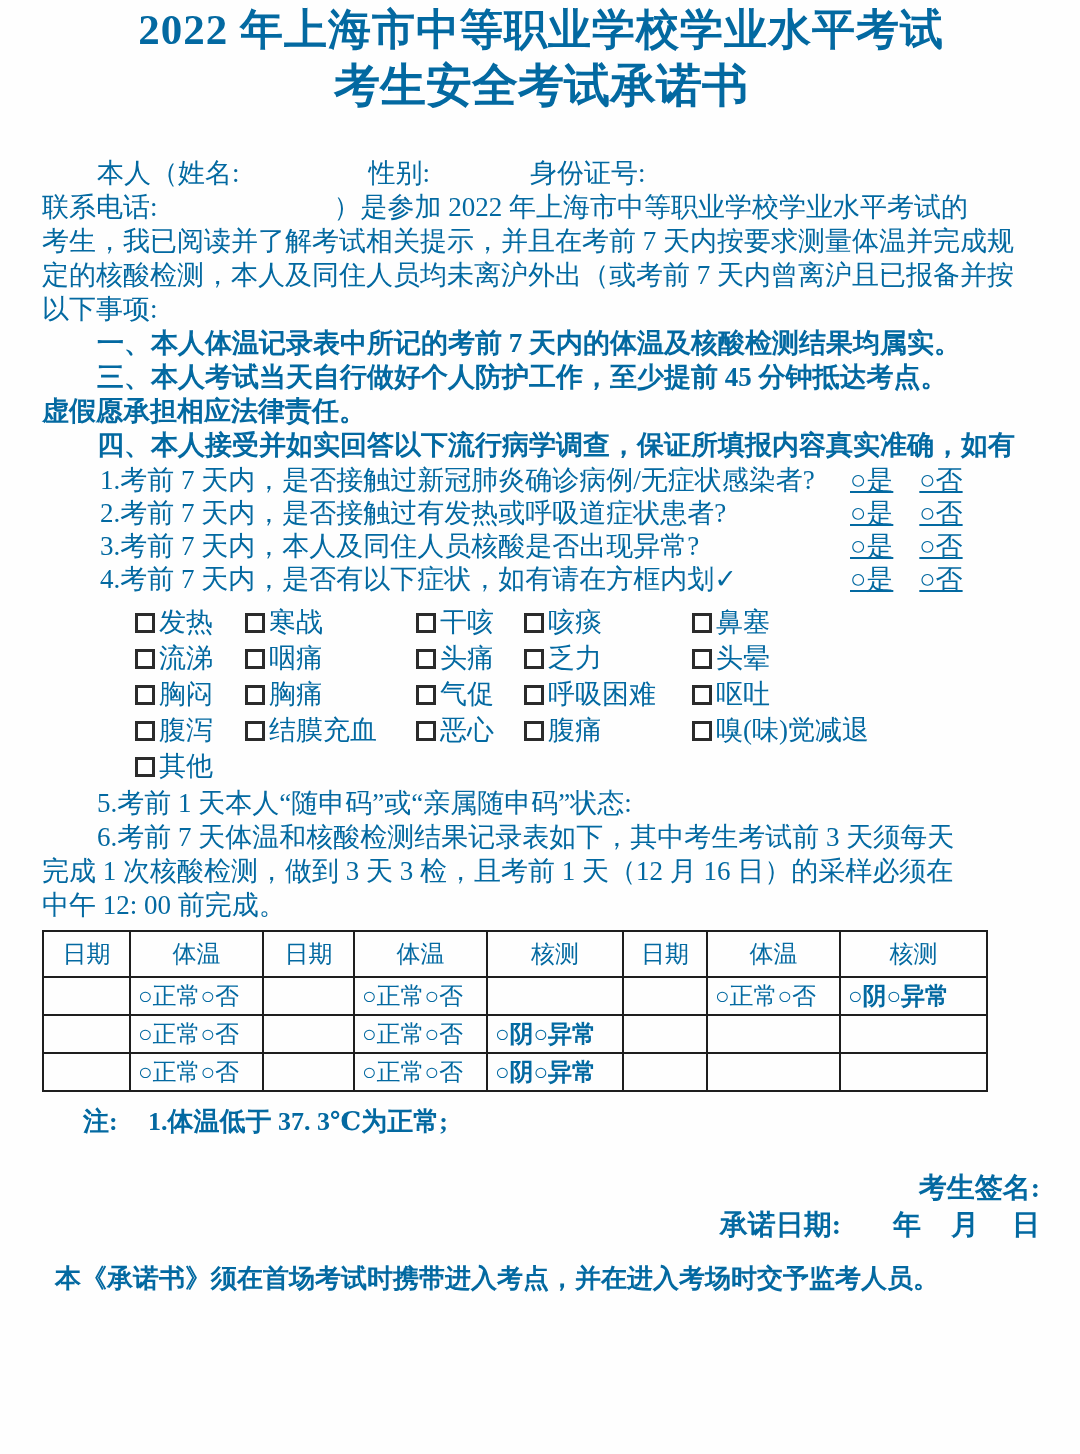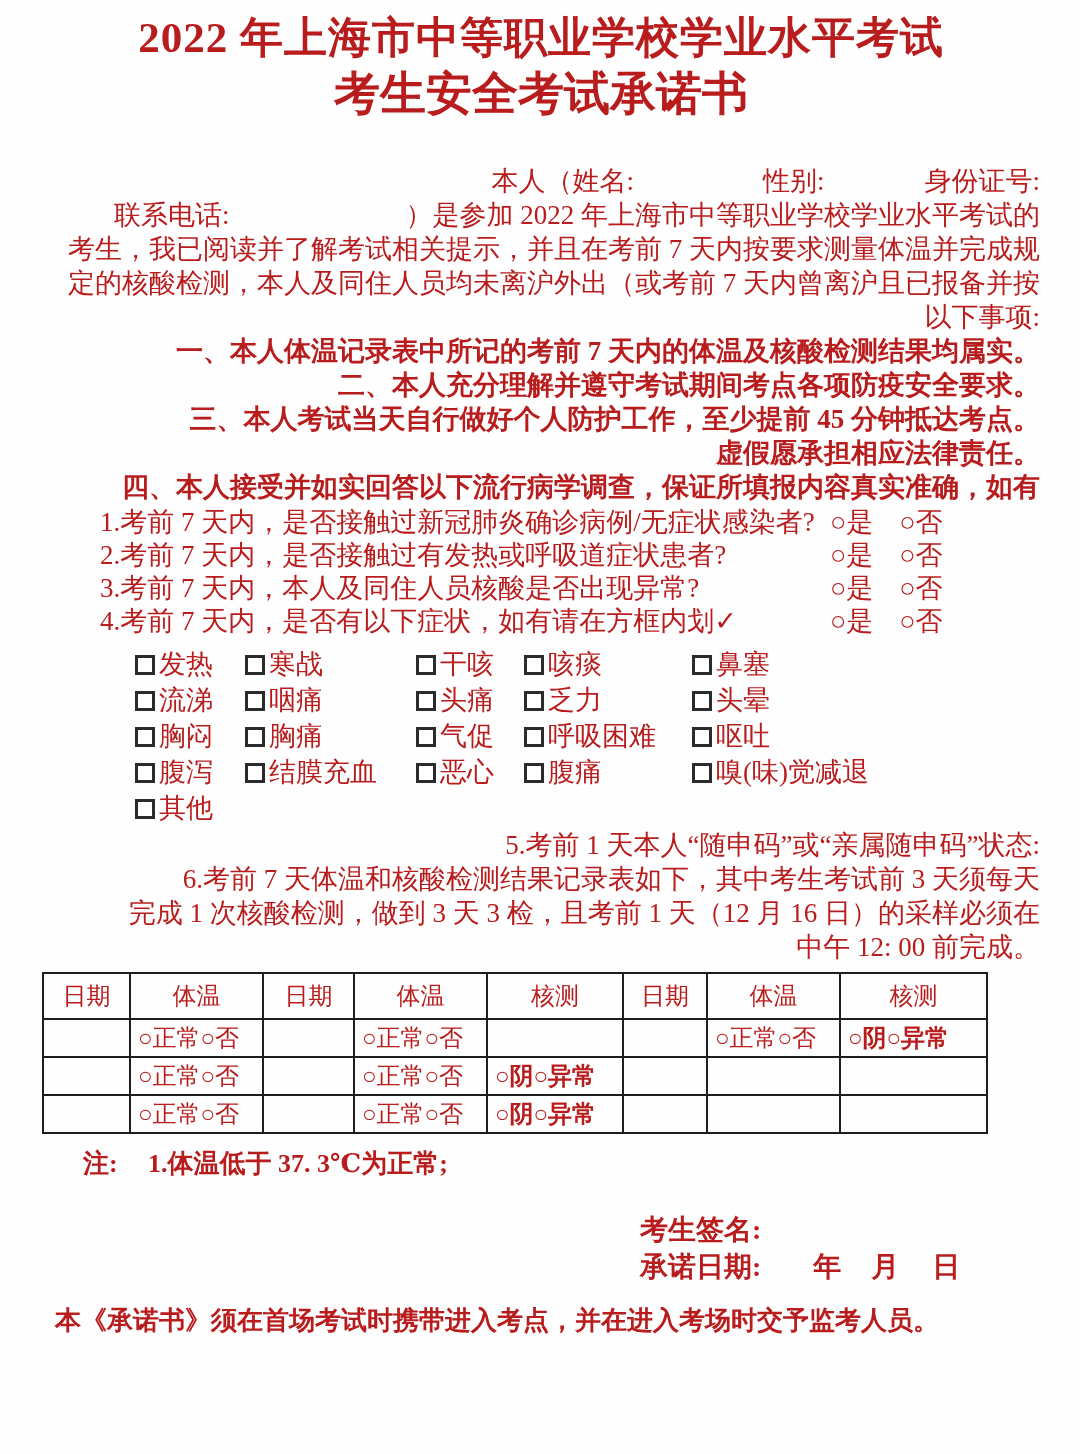--- a/index.html
+++ b/index.html
@@ -1,34 +1,34 @@
 <!DOCTYPE html>
 <html><head>
 <meta charset="utf-8">
 <style>
   html,body { margin:0; padding:0; background:#ffffff; }
   .page {
     width:1080px; height:1454px; box-sizing:border-box; position:relative;
-    background:#fefefe; color:#b91c1c; overflow:hidden;
+    background:#fefefe; color:#0369a1; overflow:hidden;
     font-family:"Liberation Serif","DejaVu Serif",serif;
-    padding:8px 40px 0 42px;
+    padding:0 40px 0 42px;
   }
   .title { text-align:center; font-weight:bold; margin:0; }
   .title1 { font-size:43px; line-height:60px; letter-spacing:1px; }
   .title2 { font-size:46px; line-height:52px; margin-bottom:44px; }
-  .bodytext { font-size:27px; line-height:34px;text-align:right; }
+  .bodytext { font-size:27px; line-height:34px; }
   .line { white-space:nowrap; }
   .indent { padding-left:55px; }
   .fieldgap1 { display:inline-block; width:129px; }
   .fieldgap2 { display:inline-block; width:100px; }
   .fieldgap3 { display:inline-block; width:176px; }
   .commit { font-weight:bold; }
   .questions { margin-top:2px; }
   .q-row { position:relative; padding-left:58px; height:33px; line-height:33px; font-size:27px; white-space:nowrap; }
-  .q-opts { position:absolute; left:788px; top:0; }
+  .q-opts { position:absolute; left:808px; top:0;text-decoration:underline; }
   .q-opts .opt-no { margin-left:26px; }
   .symptom-grid {
     display:grid; grid-template-columns:110px 171px 108px 168px 1fr;
     margin-left:93px; margin-top:8px; font-size:27px; line-height:36px;
   }
   .cb {
     display:inline-block; width:20px; height:20px; box-sizing:border-box;
     border:3px solid #2b2b2b; margin-right:4px; vertical-align:-2px; background:#fff;
   }
   .q5-opts { margin-left:93px; font-size:27px; line-height:36px; }
@@ -38,21 +38,21 @@
     border-collapse:collapse; margin-top:8px; table-layout:fixed; width:944px;
     font-size:24px;
   }
   table.rec th, table.rec td { border:2.5px solid #1e1e1e; padding:0; }
   table.rec th { font-weight:normal; height:44px; text-align:center; }
   table.rec td { height:36px; text-align:left; padding-left:7px; white-space:nowrap; overflow:hidden; }
   td.bd { font-weight:bold;margin-top:42px; }
   .notes { margin-left:41px; margin-top:12px; font-size:26px; line-height:35px; font-weight:bold; }
   .notes-row { display:flex; }
   .note-prefix { width:65px; flex:none; }
-  .signature { margin-left:598px; margin-top:30px; font-size:28px; font-weight:bold; line-height:37px; }
+  .signature { margin-left:598px; margin-top:30px; font-size:28px; font-weight:bold; line-height:37px;text-align:right; }
   .sig-year { margin-left:52px; }
   .sig-month { margin-left:30px; }
   .sig-day { margin-left:33px; }
   .footer { margin-top:18px; margin-left:13px; font-size:26px; font-weight:bold; }
 </style>
 </head>
 <body>
 
 <div class="page">
 
@@ -66,21 +66,20 @@
     <div class="line">
       <span>联系电话:</span><span class="fieldgap3"></span><span>）是参加 2022 年上海市中等职业学校学业水平考试的</span>
     </div>
     <div class="line">考生，我已阅读并了解考试相关提示，并且在考前 7 天内按要求测量体温并完成规</div>
     <div class="line">定的核酸检测，本人及同住人员均未离沪外出（或考前 7 天内曾离沪且已报备并按</div>
     <div class="line">以下事项:</div>
   </div>
 
   <div class="bodytext commit">
     <div class="line indent">一、本人体温记录表中所记的考前 7 天内的体温及核酸检测结果均属实。</div>
-    <div class="line indent">二、本人充分理解并遵守考试期间考点各项防疫安全要求。</div>
     <div class="line indent">三、本人考试当天自行做好个人防护工作，至少提前 45 分钟抵达考点。</div>
     <div class="line">虚假愿承担相应法律责任。</div>
     <div class="line indent">四、本人接受并如实回答以下流行病学调查，保证所填报内容真实准确，如有</div>
   </div>
 
   <div class="questions">
     <div class="q-row">
       <span>1.考前 7 天内，是否接触过新冠肺炎确诊病例/无症状感染者?</span>
       <span class="q-opts"><span class="opt-yes">○是</span><span class="opt-no">○否</span></span>
     </div>

